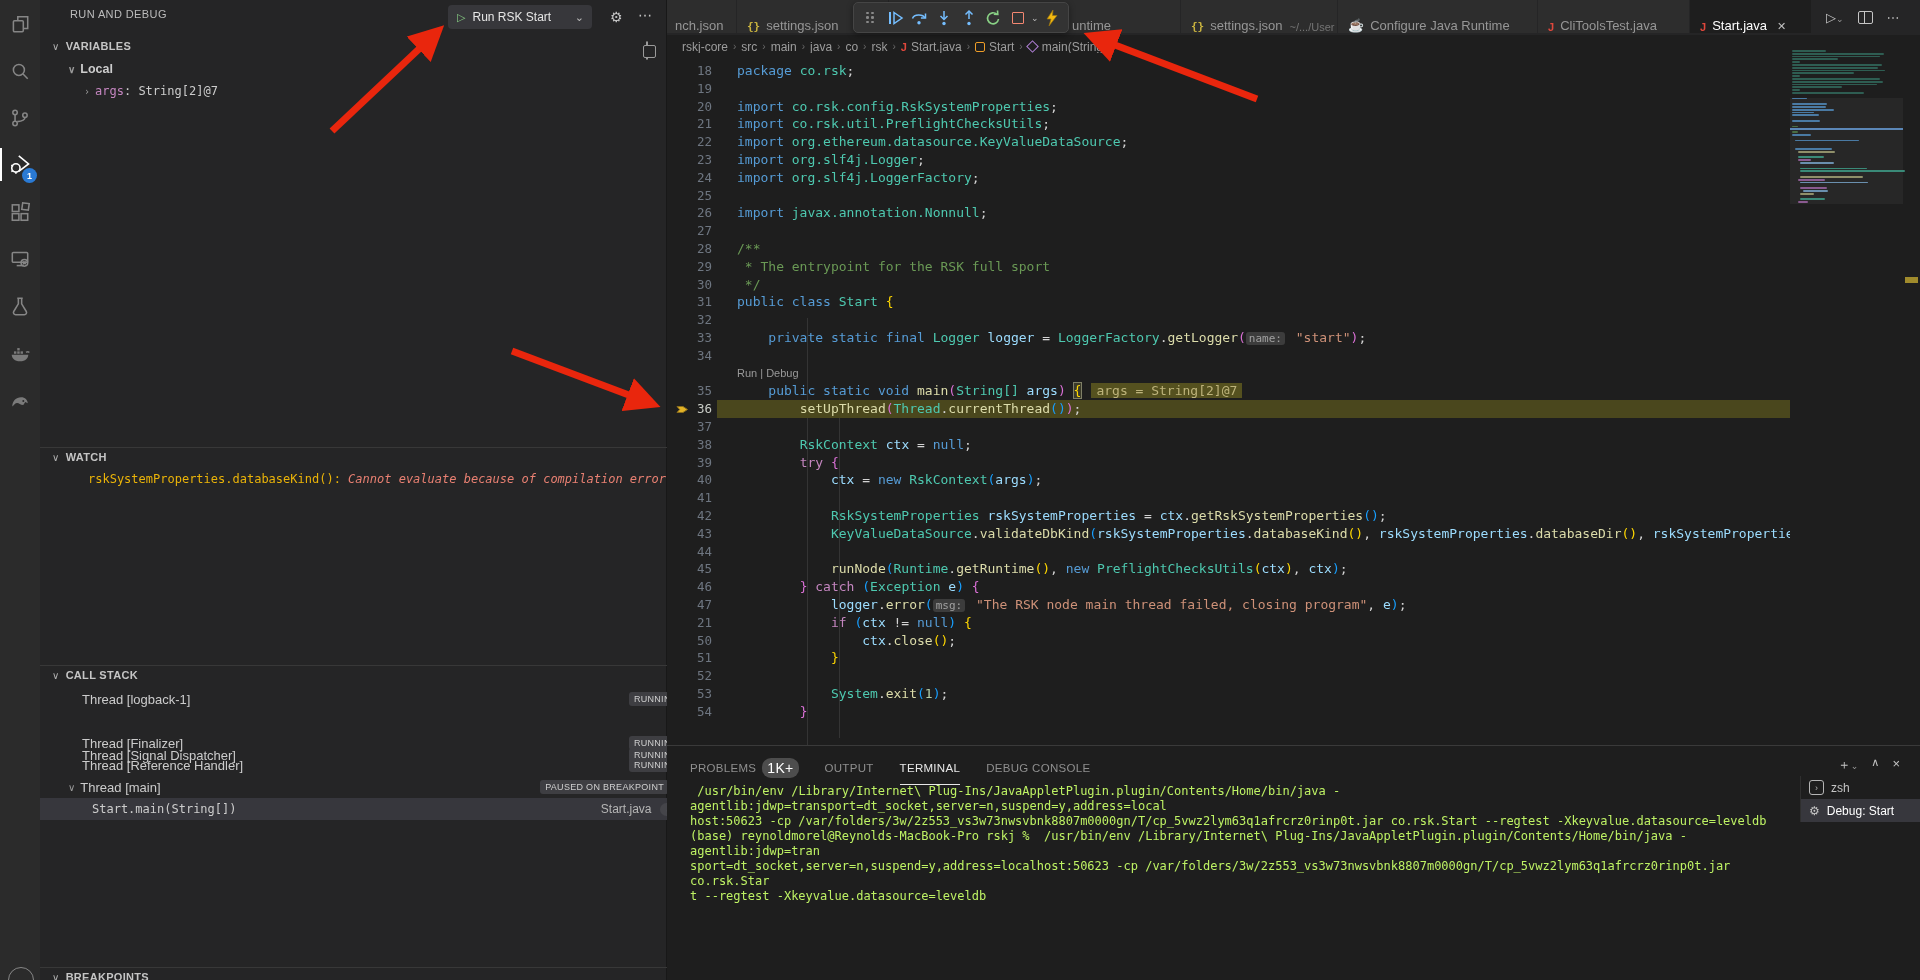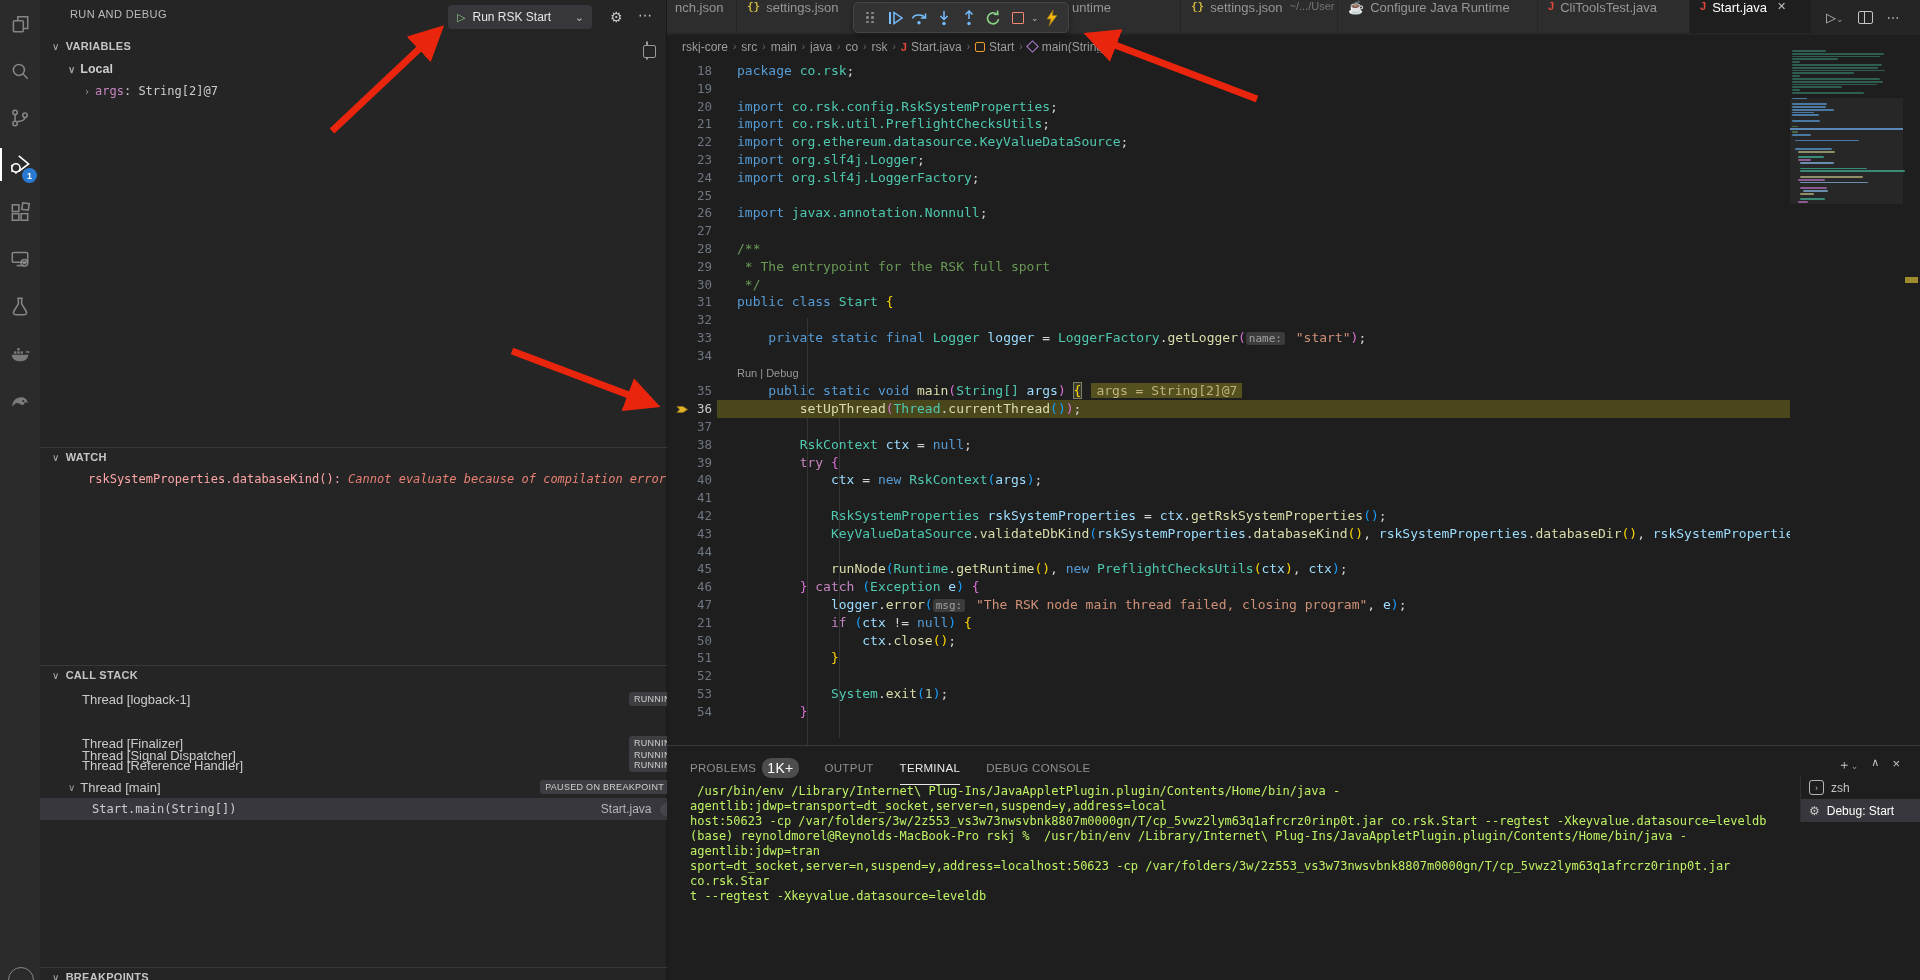--- a/index.html
+++ b/index.html
@@ -21,37 +21,37 @@
   #sidebar{left:40px;top:0;width:627px;height:980px;background:#252526;border-right:1px solid #181818;box-sizing:border-box;}
   .sb-title{left:30px;top:8px;font-size:11px;color:#bcbcbc;letter-spacing:.4px;}
   .run-btn{left:408px;top:5px;width:144px;height:24px;background:#37373b;border-radius:4px;display:flex;align-items:center;
            font-size:12px;color:#e6e6e6;}
   .run-btn .play{color:#89d185;font-size:11px;margin:0 7px 0 9px;}
   .run-btn .chev{margin-left:auto;margin-right:8px;color:#bbb;font-size:11px;}
   .icon-btn{color:#c5c5c5;font-size:14px;}
   .sec-header{font-size:11px;font-weight:bold;color:#c5c5c5;letter-spacing:.3px;}
   .sec-chev{color:#b0b0b0;font-size:10px;margin-right:6px;font-weight:normal;}
   .sec-divider{left:0;width:627px;height:0;border-top:1px solid #383838;}
-  .watch-expr{color:#fca5a5;}
+  .watch-expr{color:#eab308;}
   .watch-err{color:#e98072;font-style:italic;}
   .var-name{color:#c586c0;}
   .var-val{color:#cccccc;}
   .twisty{color:#9a9a9a;font-size:10px;margin-right:5px;}
   .cs-row{position:absolute;left:0;width:615px;height:22px;display:flex;align-items:center;font-size:13px;color:#cccccc;}
   .cs-row .badge{margin-left:auto;margin-right:14px;background:#3e3e42;color:#cfcfcf;font-size:9px;letter-spacing:.3px;
                  padding:2px 5px;border-radius:3px;white-space:nowrap;}
   .cs-row.selected{background:#37373d;}
   .pill{background:#45454a;border-radius:8px;padding:1px 7px;font-size:10px;color:#d8d8d8;margin-right:14px;}
   .pages-icon{position:relative;width:11px;height:11px;border:1px solid #9a9a9a;border-radius:2px;}
   .pages-icon:before{content:"";position:absolute;left:-4px;top:3px;width:11px;height:11px;border:1px solid #9a9a9a;border-radius:2px;background:#252526;}
 
   
   #tabstrip{left:667px;top:0;width:1253px;height:35px;background:#252526;}
   .tab{position:absolute;top:0;height:33px;box-sizing:border-box;background:#2d2d2d;border-right:1px solid #252526;
-       display:flex;align-items:flex-start;font-size:13px;color:#969696;overflow:hidden;white-space:nowrap;}
+       display:flex;align-items:flex-end;font-size:13px;color:#969696;overflow:hidden;white-space:nowrap;}
   .tab.active{background:#1e1e1e;color:#ffffff;}
   .tab .ticon{margin:0 6px 0 10px;font-size:11px;font-weight:bold;}
   .ticon.json{color:#cbb53f;font-family:"DejaVu Sans Mono",monospace;}
   .ticon.java{color:#e0473c;}
   .ticon.cup{color:#9a9a9a;font-weight:normal;font-size:13px;}
   .tab .desc{margin-left:7px;font-size:11px;color:#747474;}
   .tab .close{margin-left:10px;color:#c0c0c0;font-size:11px;}
   .ed-actions{top:0;height:35px;display:flex;align-items:center;gap:14px;color:#c5c5c5;font-size:13px;}
   .split-icon{position:relative;width:13px;height:11px;border:1px solid #c5c5c5;border-radius:2px;}
   .split-icon:before{content:"";position:absolute;left:5px;top:0;bottom:0;width:1px;background:#c5c5c5;}

